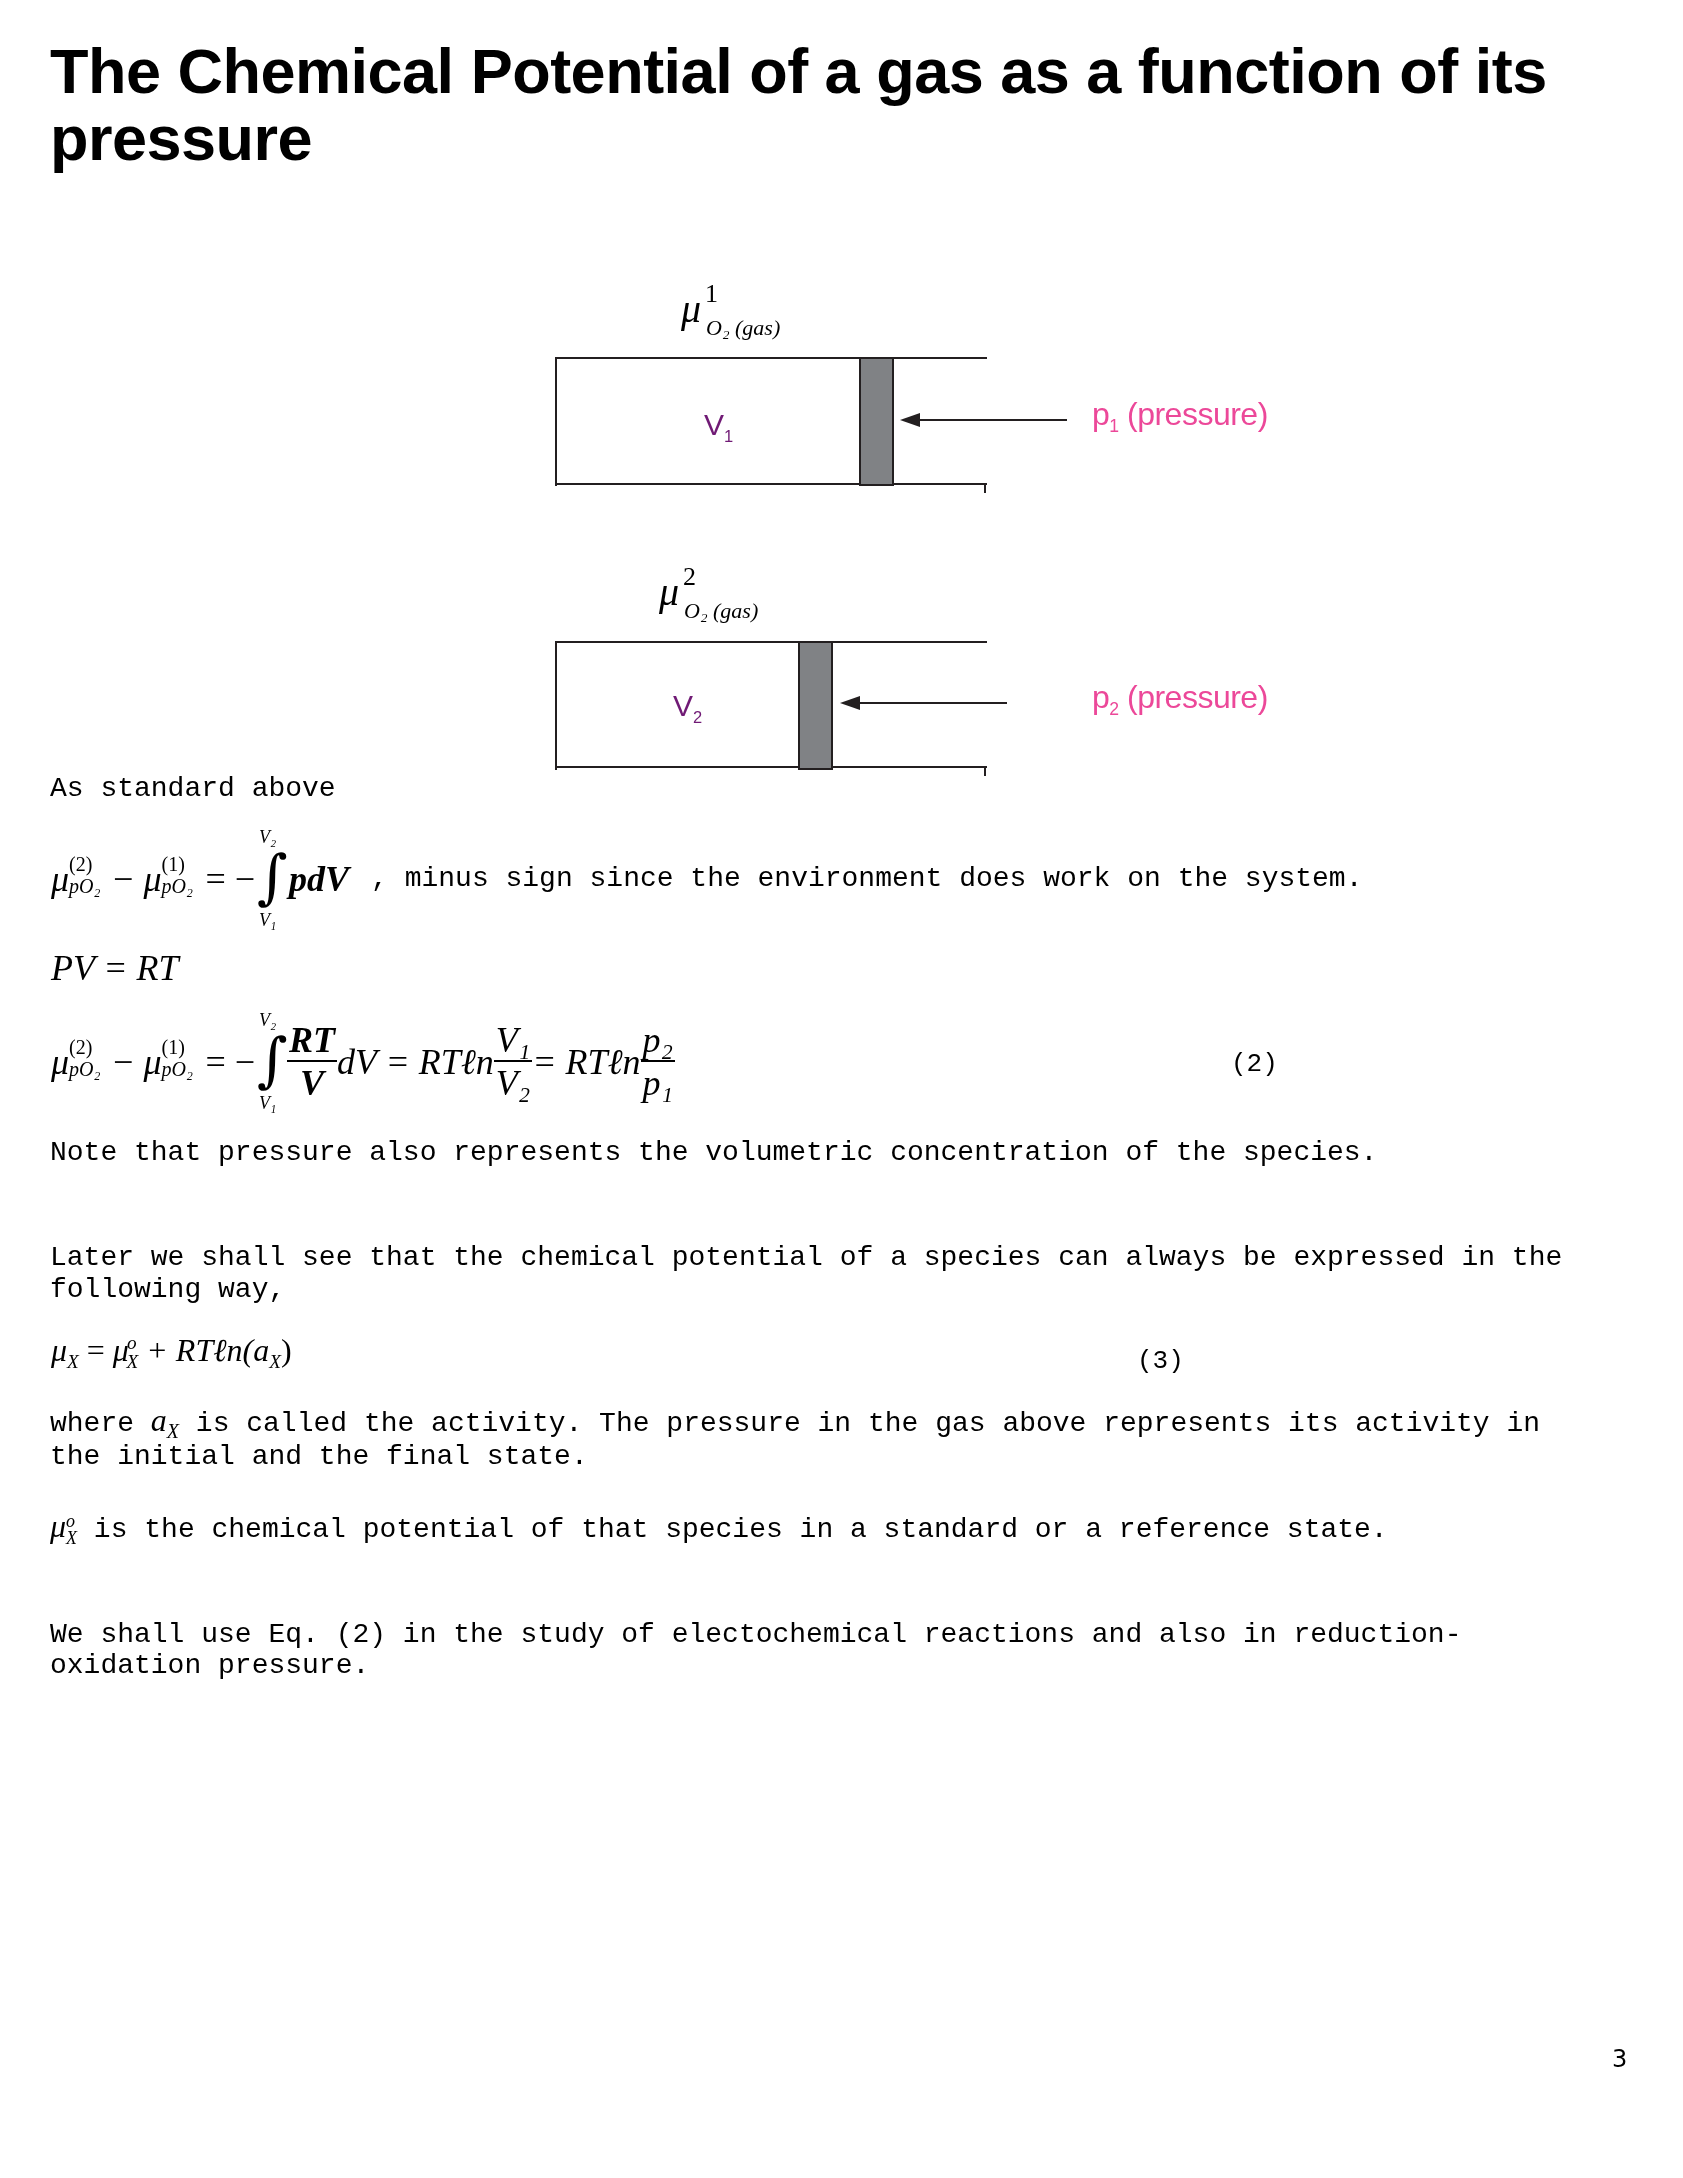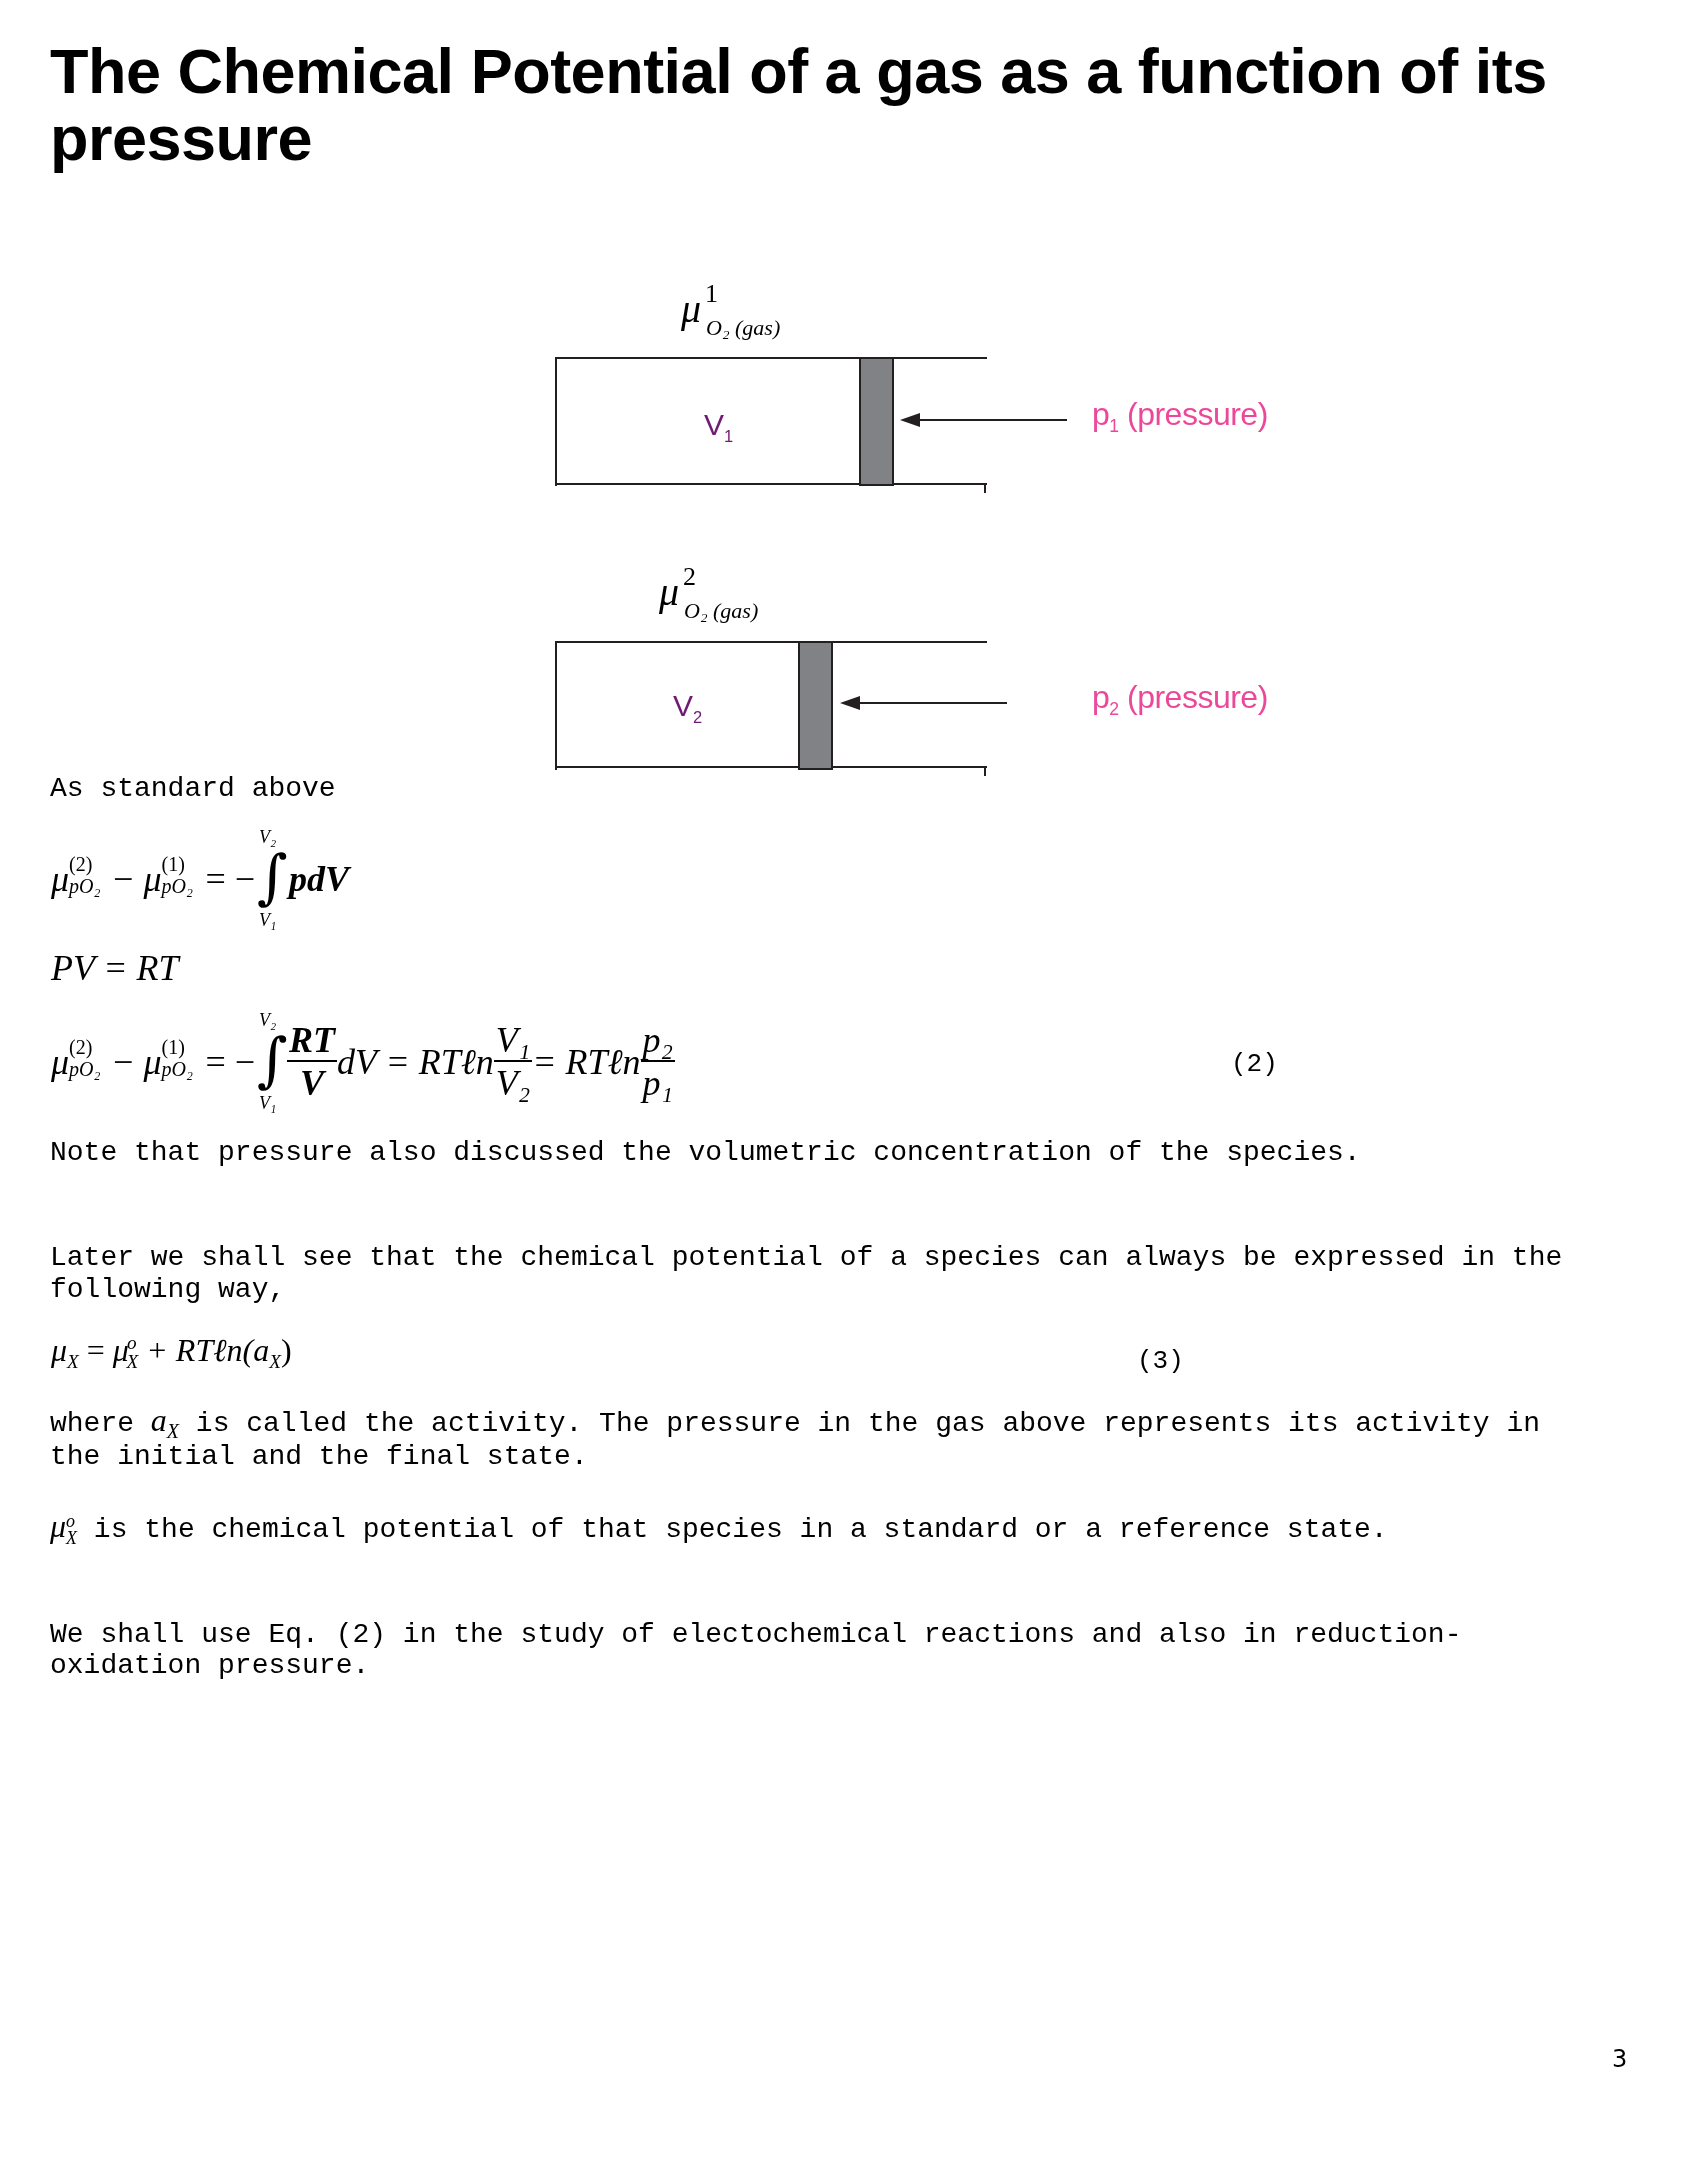--- a/index.html
+++ b/index.html
@@ -90,20 +90,21 @@
       <span class="s1">(1)</span>
       <span class="s2">pO₂</span>
     </span>
   <span class="upright" style="margin:0 4px 0 10px;">= −</span>
   <span class="integral">
       <span class="sym">∫</span>
       <span class="hi">V₂</span>
       <span class="lo">V₁</span>
     </span>
   <span style="margin-left:8px;font-weight:bold;">pdV</span>
+  <span class="mono upright" style="margin-left:22px; font-style:normal;">, minus sign since the environment does work on the system.</span>
 </div>
 
 <div class="abs math" style="left:51px; top:947px;">PV = RT</div>
 
 <div class="abs math" style="left:51px; top:1012px; height:99px; display:flex; align-items:center;">
   <span>μ</span>
   <span class="musub">
       <span class="s1">(2)</span>
       <span class="s2">pO₂</span>
     </span>
@@ -129,21 +130,21 @@
       <span class="den">V₂</span>
     </span>
   <span>= RTℓn</span>
   <span class="frac">
       <span class="num">p₂</span>
       <span class="den">p₁</span>
     </span>
 </div>
 <div class="abs eqnum" style="left:1231px; top:1049px;">(2)</div>
 
-<div class="abs mono" style="left:50px; top:1137px;">Note that pressure also discussed the volumetric concentration of the species.</div>
+<div class="abs mono" style="left:50px; top:1137px;">Note that pressure also represents the volumetric concentration of the species.</div>
 
 <div class="abs mono" style="left:50px; top:1242px;">Later we shall see that the chemical potential of a species can always be expressed in the</div>
 <div class="abs mono" style="left:50px; top:1274px;">following way,</div>
 
 <div class="abs math" style="left:51px; top:1332px; font-size:32px;">
   <span>μ</span><sub>X</sub><span class="upright"> = </span><span>μ</span><sup style="position:relative; left:-2px;">o</sup><sub style="margin-left:-12px;">X</sub><span> + RTℓn(a</span><sub>X</sub><span class="upright">)</span>
 </div>
 <div class="abs eqnum" style="left:1137px; top:1346px;">(3)</div>
 
 <div class="abs mono" style="left:50px; top:1404px;"><span>where </span><span class="math" style="font-size:32px;">a</span><sub class="math" style="font-size:20px;">X</sub><span> is called the activity. The pressure in the gas above represents its activity in</span></div>

